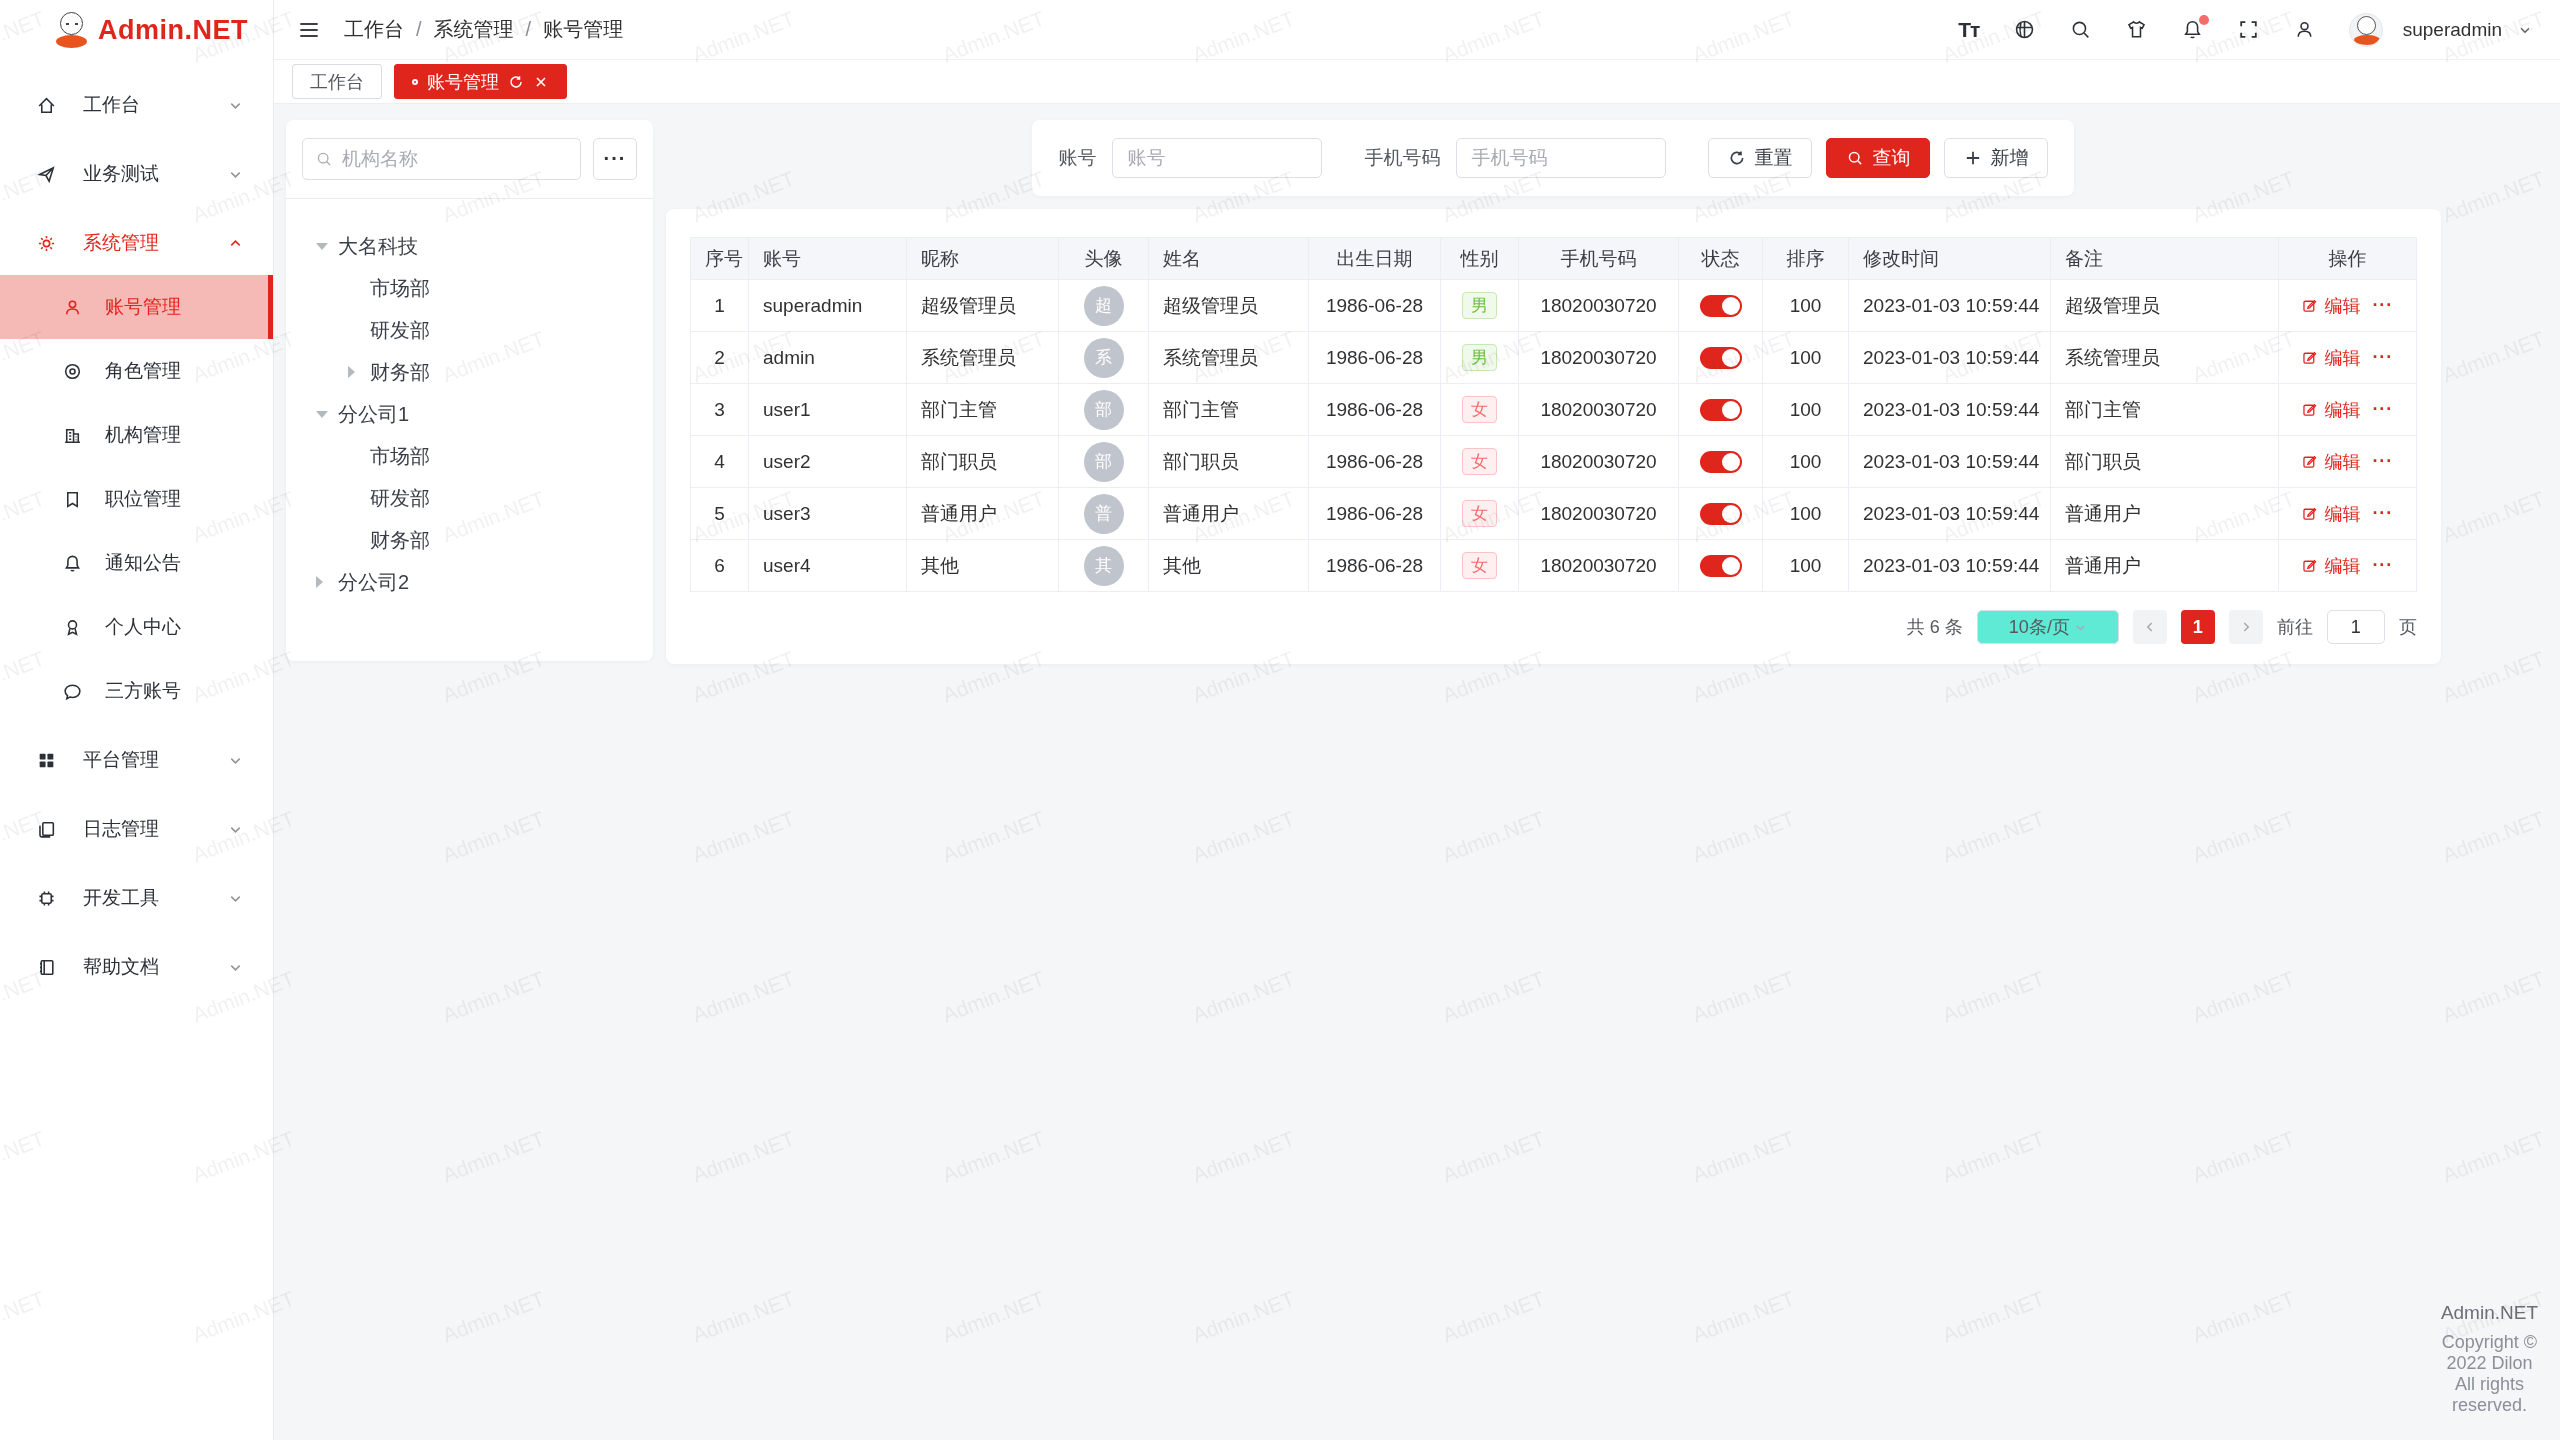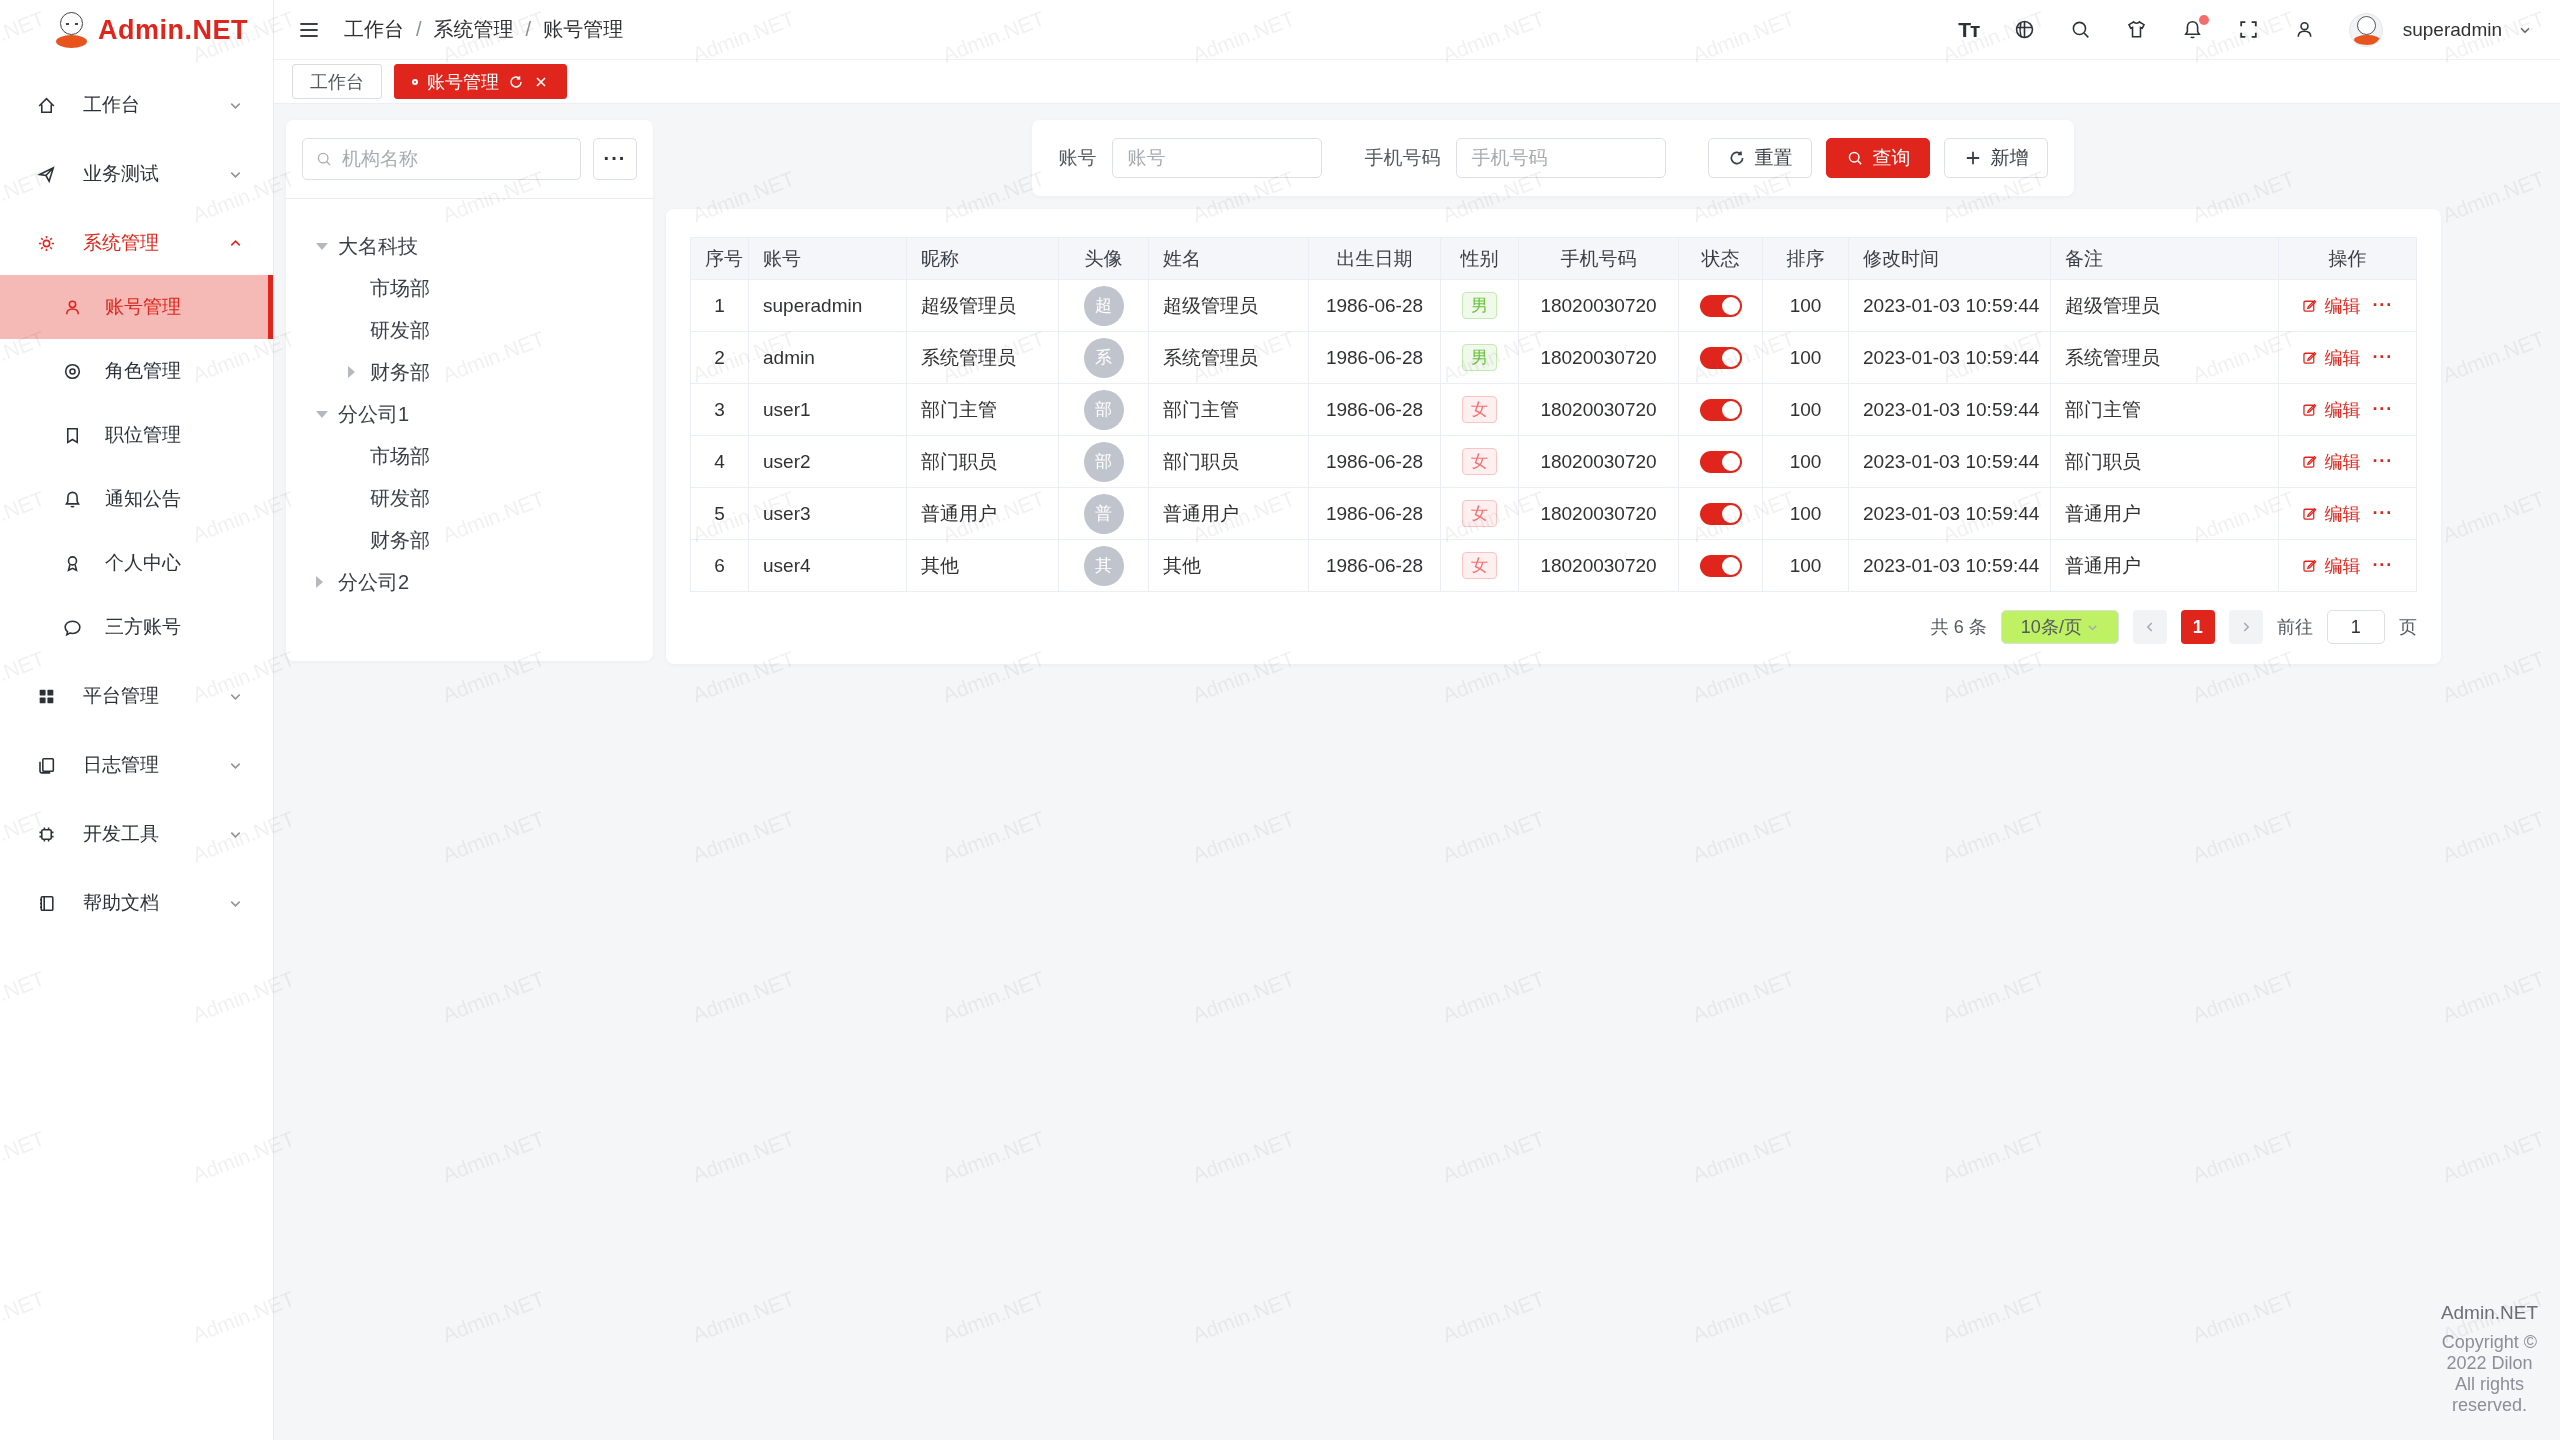--- a/index.html
+++ b/index.html
@@ -96,21 +96,21 @@
   .tag-female { color:#f56c6c; background:#fef0f0; border:1px solid #fbc4c4; }
   .switch { display:inline-block; width:42px; height:22px; border-radius:11px; background:#e0251c; position:relative; cursor:pointer; vertical-align:middle; }
   .switch::after { content:""; position:absolute; top:2px; right:2px; width:18px; height:18px; border-radius:50%; background:#fff; }
   .op-cell { display:flex; align-items:center; justify-content:center; gap:12px; color:#e0251c; }
   .op-edit { display:flex; align-items:center; gap:6px; font-size:18px; cursor:pointer; color:#e0251c; }
   .op-edit svg { width:17px; height:17px; }
   .op-more { font-weight:700; letter-spacing:1px; cursor:pointer; font-size:18px; }
 
   
   .pagination { display:flex; align-items:center; justify-content:flex-end; margin-top:18px; gap:14px; font-size:18px; color:#55595f; }
-  .pg-select { width:118px; height:34px; border:1px solid #dcdfe6; border-radius:5px; display:flex; align-items:center; justify-content:center; gap:4px; color:#55595f; cursor:pointer; background:#bef264; }
+  .pg-select { width:142px; height:34px; border:1px solid #dcdfe6; border-radius:5px; display:flex; align-items:center; justify-content:center; gap:4px; color:#55595f; cursor:pointer; background:#5eead4; }
   .pg-select svg { width:13px; height:13px; color:#a8abb2; }
   .pg-btn { width:34px; height:34px; border-radius:4px; background:#f2f3f5; display:flex; align-items:center; justify-content:center; color:#a8abb2; cursor:pointer; }
   .pg-btn svg { width:14px; height:14px; }
   .pg-page { width:34px; height:34px; border-radius:4px; background:#e0251c; color:#fff; font-weight:700; display:flex; align-items:center; justify-content:center; cursor:pointer; }
   .pg-goto-input { width:58px; height:34px; border:1px solid #dcdfe6; border-radius:5px; text-align:center; font-size:18px; color:#303133; outline:none; font-family:inherit; }
 
   
   .footer { margin-top:auto; text-align:center; padding-bottom:24px; }
   .footer .f1 { font-size:19px; color:#6b7077; margin-bottom:8px; }
   .footer .f2 { font-size:18px; color:#8a8f99; }
@@ -168,20 +168,26 @@
             <path d="M4.5 16.5 C4.5 13 7 11.5 10 11.5 C13 11.5 15.5 13 15.5 16.5"></path>
           </svg>
         <span class="mi-label">账号管理</span>
       </div>
       <div class="menu-item sub">
         <svg class="mi-icon" viewBox="0 0 20 20" fill="none" stroke="currentColor" stroke-width="1.5">
             <circle cx="10" cy="10" r="6.5"></circle>
             <circle cx="10" cy="10" r="2.4"></circle>
           </svg>
         <span class="mi-label">角色管理</span>
+      </div>
+      <div class="menu-item sub">
+        <svg class="mi-icon" viewBox="0 0 20 20" fill="none" stroke="currentColor" stroke-width="1.5">
+            <path d="M4.5 16.5 V4.5 H11 V16.5 M11 8.5 H15.5 V16.5 M3 16.5 H17 M6.8 7.5 H8.8 M6.8 10.5 H8.8 M6.8 13.5 H8.8 M13 11.5 H13.8 M13 14 H13.8"></path>
+          </svg>
+        <span class="mi-label">机构管理</span>
       </div>
       <div class="menu-item sub">
         <svg class="mi-icon" viewBox="0 0 20 20" fill="none" stroke="currentColor" stroke-width="1.5">
             <path d="M5.5 3.5 H14.5 V16.5 L10 13.8 L5.5 16.5 Z"></path>
           </svg>
         <span class="mi-label">职位管理</span>
       </div>
       <div class="menu-item sub">
         <svg class="mi-icon" viewBox="0 0 20 20" fill="none" stroke="currentColor" stroke-width="1.5">
             <path d="M10 3.2 C7.2 3.2 5.6 5.4 5.6 8 V11.8 L4.2 14.2 H15.8 L14.4 11.8 V8 C14.4 5.4 12.8 3.2 10 3.2 Z M8.6 16.4 C9 17.1 11 17.1 11.4 16.4"></path>

